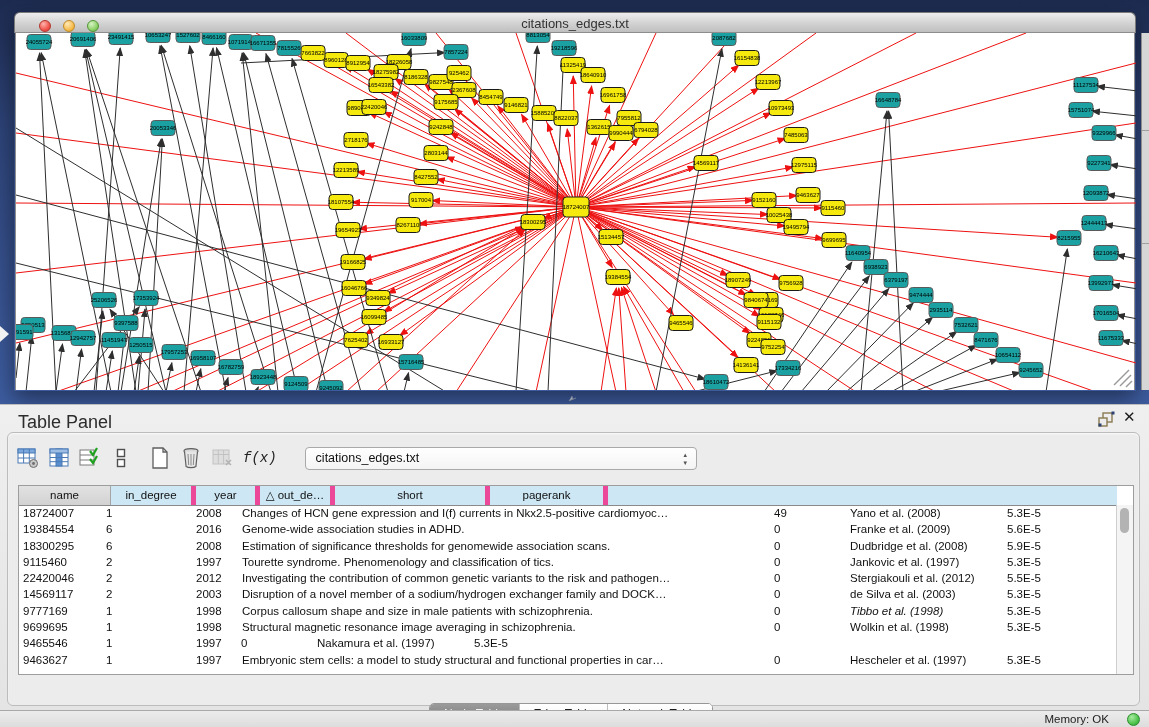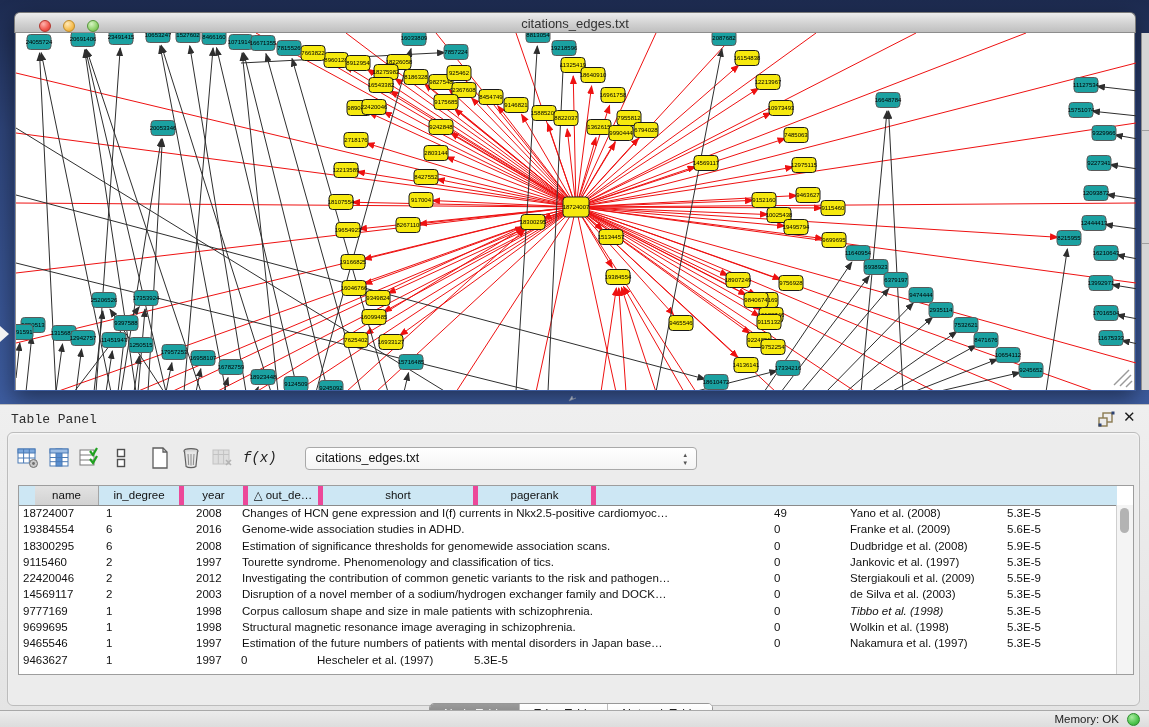--- a/index.html
+++ b/index.html
@@ -26,21 +26,21 @@
   .side-sliver{position:absolute;left:1141px;top:33px;width:8px;height:357px;background:#d6d6d6;border-left:1px solid #8f8f8f;}
   .side-sliver .div1,.side-sliver .div2{position:absolute;left:0;width:100%;height:1px;background:#9f9f9f;}
   .side-sliver .div1{top:97px}.side-sliver .div2{top:210px}
   .left-arrow{position:absolute;left:0;top:326px;width:0;height:0;
     border-top:8px solid transparent;border-bottom:8px solid transparent;border-left:9px solid #f2f2f2;}
   
   .splitter-handle{position:absolute;left:567px;top:395px;width:10px;height:7px;opacity:.8;}
   
   .table-panel{position:absolute;left:0;top:404px;width:1149px;height:306px;
     background:linear-gradient(180deg,#efefef,#e4e4e4);border-top:1px solid #bdbdbd;}
-  .panel-title{position:absolute;left:11px;top:7px;font-size:13px;color:#2c2c2c;font-family:Liberation Mono, monospace;}
+  .panel-title{position:absolute;left:18px;top:7px;font-size:18px;color:#2c2c2c;}
   .panel-float{position:absolute;left:1098px;top:6px;width:17px;height:16px;}
   .panel-close{position:absolute;left:1123px;top:3px;font-size:15px;font-weight:bold;color:#1b1b1b;cursor:default;}
   .panel-frame{position:absolute;left:7px;top:27px;width:1133px;height:274px;box-sizing:border-box;
     background:#ececec;border:1px solid #bcbcbc;border-radius:6px;box-shadow:inset 0 1px 2px rgba(255,255,255,.8);}
   .toolbar{position:absolute;left:8px;top:10px;height:30px;display:flex;align-items:center;}
   .tb-icon{width:24px;height:24px;margin-right:7px;display:flex;align-items:center;justify-content:center;}
   .tb-gap{width:8px;}
   .fx{font-family:Liberation Mono, monospace;font-style:italic;font-size:14px;color:#222;margin:0 14px 0 2px;}
   .combo{position:relative;margin-left:14px;width:392px;height:23px;box-sizing:border-box;
     background:linear-gradient(180deg,#ffffff,#f4f4f4);border:1px solid #a9a9a9;border-radius:4px;
@@ -60,21 +60,21 @@
   .vscroll{position:absolute;right:0;top:19px;bottom:0;width:16px;background:#f4f4f4;border-left:1px solid #cfcfcf;}
   .vthumb{position:absolute;left:3px;top:3px;width:9px;height:25px;border-radius:5px;background:#b3b3b3;}
   .tabs{position:absolute;left:421px;top:270px;height:21px;display:flex;
     border:1px solid #979797;border-radius:5px;overflow:hidden;background:#fff;box-shadow:0 1px 0 rgba(255,255,255,.7);}
   .tab{padding:0 14px;font-size:12px;line-height:20px;color:#1c1c1c;background:linear-gradient(180deg,#ffffff,#f1f1f1);border-right:1px solid #bdbdbd;}
   .tab:last-child{border-right:none;}
   .tab.active{background:linear-gradient(180deg,#9a9a9a,#787878);color:#f4f4f4;}
   
   .statusbar{position:absolute;left:0;top:710px;width:1149px;height:17px;
     background:linear-gradient(180deg,#ececec,#dcdcdc);border-top:1px solid #a8a8a8;}
-  .mem-label{position:absolute;right:30px;top:2px;font-size:11.5px;color:#222;}
+  .mem-label{position:absolute;right:40px;top:2px;font-size:11.5px;color:#222;}
   .mem-dot{position:absolute;right:9px;top:2px;width:11px;height:11px;border-radius:50%;
     background:radial-gradient(circle at 35% 30%,#a9eba0,#4ec44e 60%,#2ea02e);border:1px solid #2b8c2b;}
 </style>
 </head>
 <body>
 
 <div class="net-window">
   <div class="titlebar">
     <div class="lights">
       <div class="light red"></div>
@@ -826,21 +826,21 @@
       </svg>
       <div class="fx">f(x)</div>
       <div class="combo">
         <span>citations_edges.txt</span>
         <div class="stepper">▲<br>▼</div>
       </div>
     </div>
 
     <div class="table-wrap">
       <div class="thead" id="thead">
-          <div class="th first" style="width: 64px; margin-left: 16px;">name</div>
+          <div class="th first" style="width: 92px;">name</div>
           <div class="th" style="width: 85px;">in_degree</div>
           <div class="th" style="width: 64px;">year</div>
           <div class="th" style="width: 75px;">△ out_de…</div>
           <div class="th" style="width: 155px;">short</div>
           <div class="th" style="width: 118px;">pagerank</div>
         </div>
       <div class="tbody" id="tbody">
           <div class="tr">
             <div class="td" style="width: 68px; padding-left: 4px;">18724007</div>
             <div class="td" style="width: 85px; padding-left: 19px;">1</div>
@@ -876,22 +876,22 @@
             <div class="td" style="width: 75px; padding-left: 5px;">0</div>
             <div class="td" style="width: 155px; padding-left: 6px;">Jankovic et al. (1997)</div>
             <div class="td" style="width: 118px; padding-left: 8px;">5.3E-5</div>
           </div>
           <div class="tr">
             <div class="td" style="width: 68px; padding-left: 4px;">22420046</div>
             <div class="td" style="width: 85px; padding-left: 19px;">2</div>
             <div class="td" style="width: 64px; padding-left: 24px;">2012</div>
             <div class="td" style="width: 533px; padding-left: 6px;">Investigating the contribution of common genetic variants to the risk and pathogen…</div>
             <div class="td" style="width: 75px; padding-left: 5px;">0</div>
-            <div class="td" style="width: 155px; padding-left: 6px;">Stergiakouli et al. (2009)</div>
-            <div class="td" style="width: 118px; padding-left: 8px;">5.5E-9</div>
+            <div class="td" style="width: 155px; padding-left: 6px;">Stergiakouli et al. (2012)</div>
+            <div class="td" style="width: 118px; padding-left: 8px;">5.5E-5</div>
           </div>
           <div class="tr">
             <div class="td" style="width: 68px; padding-left: 4px;">14569117</div>
             <div class="td" style="width: 85px; padding-left: 19px;">2</div>
             <div class="td" style="width: 64px; padding-left: 24px;">2003</div>
             <div class="td" style="width: 533px; padding-left: 6px;">Disruption of a novel member of a sodium/hydrogen exchanger family and DOCK…</div>
             <div class="td" style="width: 75px; padding-left: 5px;">0</div>
             <div class="td" style="width: 155px; padding-left: 6px;">de Silva et al. (2003)</div>
             <div class="td" style="width: 118px; padding-left: 8px;">5.3E-5</div>
           </div>
@@ -910,29 +910,29 @@
             <div class="td" style="width: 64px; padding-left: 24px;">1998</div>
             <div class="td" style="width: 533px; padding-left: 6px;">Structural magnetic resonance image averaging in schizophrenia.</div>
             <div class="td" style="width: 75px; padding-left: 5px;">0</div>
             <div class="td" style="width: 155px; padding-left: 6px;">Wolkin et al. (1998)</div>
             <div class="td" style="width: 118px; padding-left: 8px;">5.3E-5</div>
           </div>
           <div class="tr">
             <div class="td" style="width: 68px; padding-left: 4px;">9465546</div>
             <div class="td" style="width: 85px; padding-left: 19px;">1</div>
             <div class="td" style="width: 64px; padding-left: 24px;">1997</div>
-            <div class="td" style="width: 533px; padding-left: 6px;">Estimation of the future numbers of patients with mental disorders in Japan base…</div>
             <div class="td" style="width: 75px; padding-left: 5px;">0</div>
             <div class="td" style="width: 155px; padding-left: 6px;">Nakamura et al. (1997)</div>
             <div class="td" style="width: 118px; padding-left: 8px;">5.3E-5</div>
           </div>
           <div class="tr">
             <div class="td" style="width: 68px; padding-left: 4px;">9463627</div>
             <div class="td" style="width: 85px; padding-left: 19px;">1</div>
             <div class="td" style="width: 64px; padding-left: 24px;">1997</div>
+            <div class="td" style="width: 533px; padding-left: 6px;">Embryonic stem cells: a model to study structural and functional properties in car…</div>
             <div class="td" style="width: 75px; padding-left: 5px;">0</div>
             <div class="td" style="width: 155px; padding-left: 6px;">Hescheler et al. (1997)</div>
             <div class="td" style="width: 118px; padding-left: 8px;">5.3E-5</div>
           </div>
         </div>
       <div class="vscroll">
         <div class="vthumb"></div>
       </div>
     </div>
 

